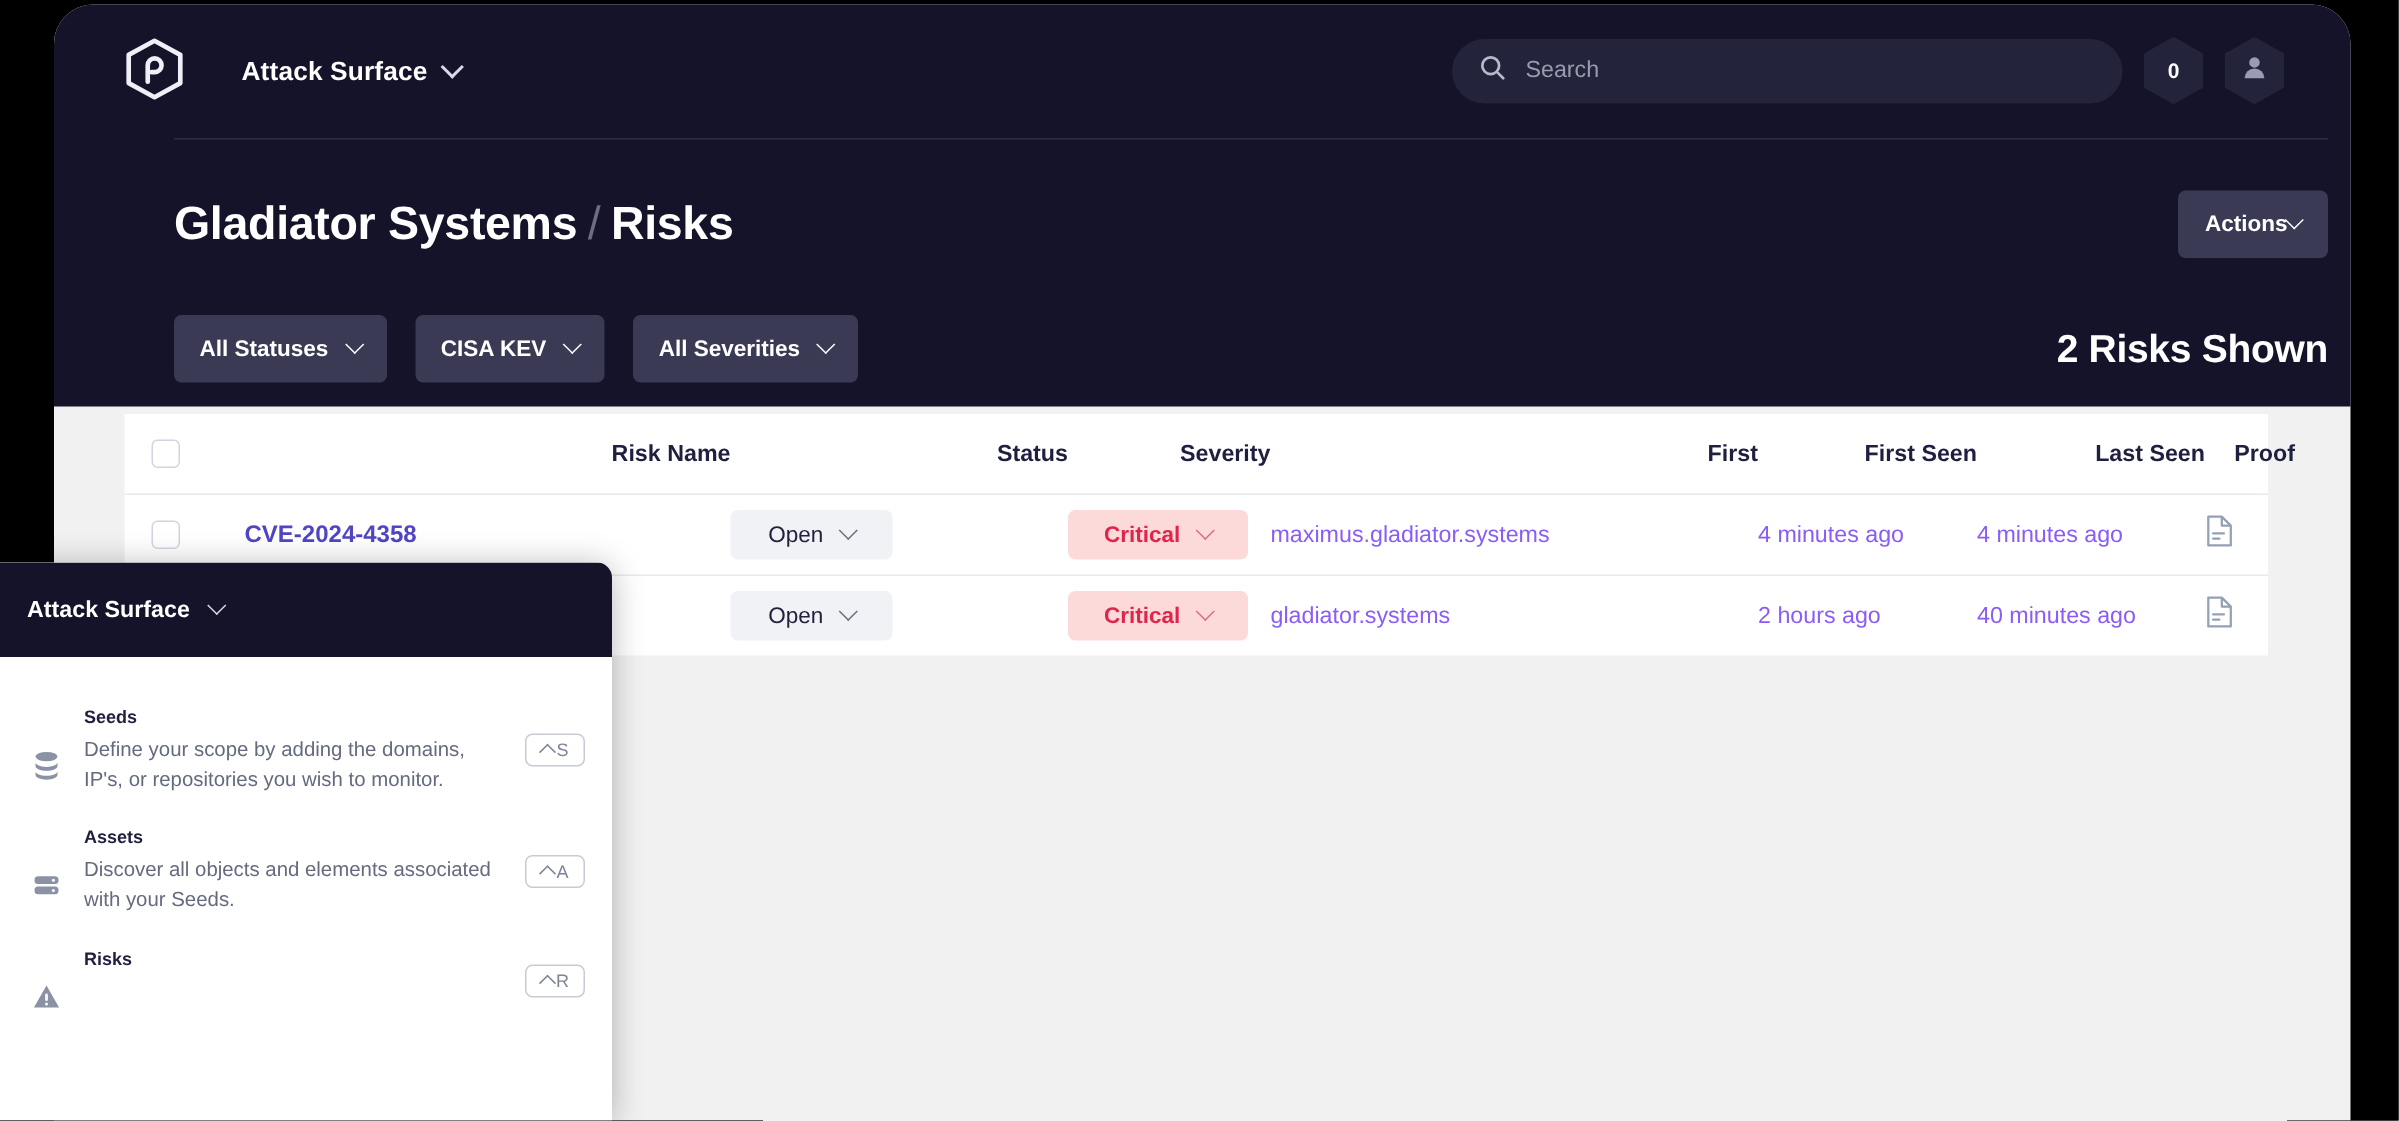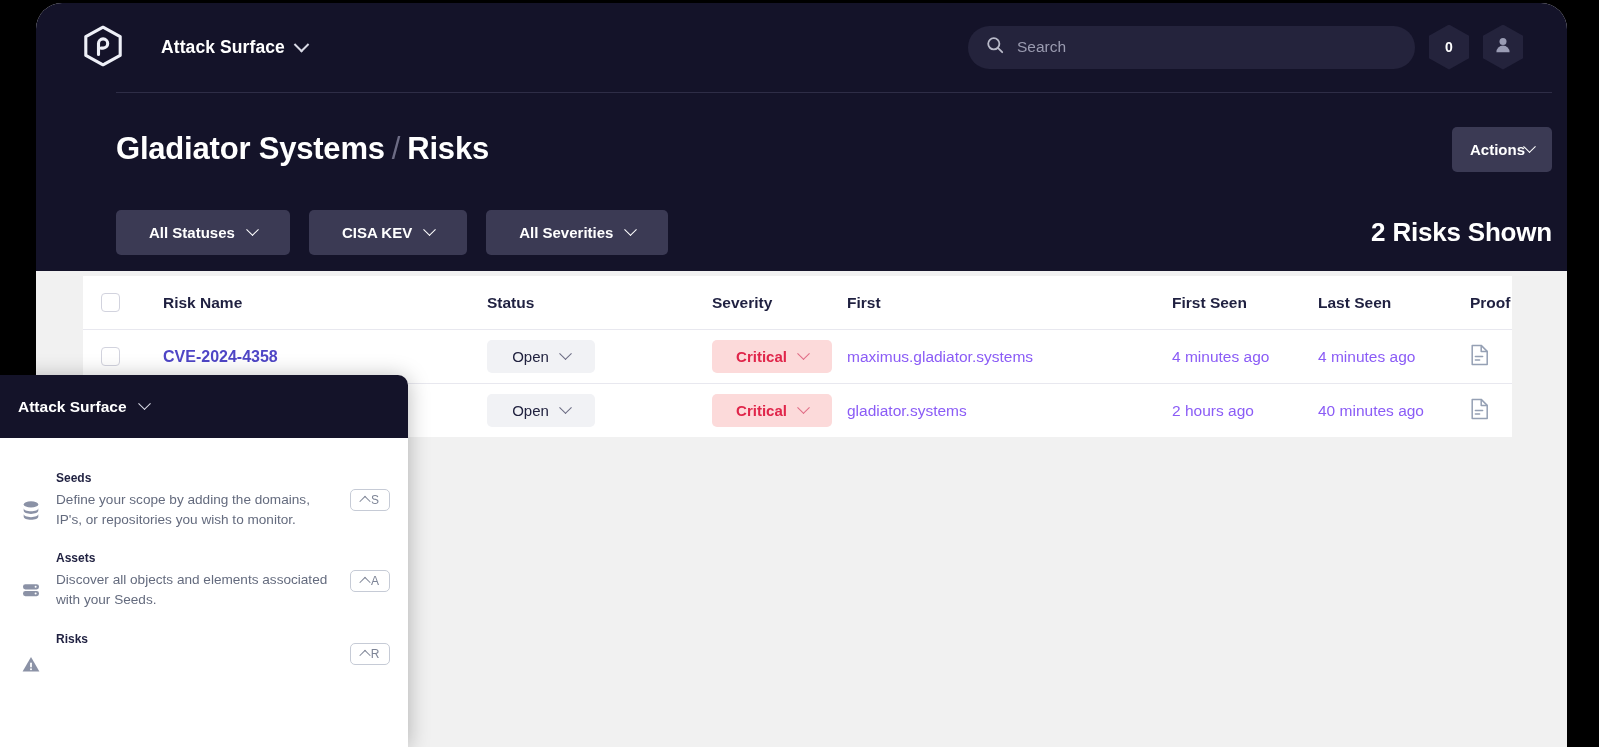--- a/index.html
+++ b/index.html
@@ -152,21 +152,21 @@
     width: 1436px; height: 46px;
     display: flex; align-items: center;
     gap: 19px;
   }
   .filter-btn {
     height: 45px;
     background: #3b3a54;
     border-radius: 5px;
     display: flex; align-items: center;
     gap: 13px;
-    padding: 0 33px;
+    padding: 0 17px;
     color: #ffffff;
     font-size: 15px;
     font-weight: bold;
     cursor: pointer;
   }
   .risks-shown {
     margin-left: auto;
     color: #ffffff;
     font-size: 26px;
     font-weight: bold;
@@ -179,21 +179,21 @@
     left: 83px; top: 276px;
     width: 1429px;
     background: #ffffff;
   }
   .trow {
     display: flex;
     align-items: center;
     height: 54px;
     padding-left: 18px;
   }
-  .trow.head { height: 53px; }
+  .trow.head { height: 53px; text-align: right; }
   .trow.body { border-top: 1px solid #e8e8ef; }
   .c-check  { width: 62px; flex: none; display:flex; align-items:center; }
   .c-name   { width: 324px; flex: none; }
   .c-status { width: 225px; flex: none; }
   .c-sev    { width: 135px; flex: none; }
   .c-asset  { width: 325px; flex: none; }
   .c-first  { width: 146px; flex: none; }
   .c-last   { width: 152px; flex: none; }
   .c-proof  { width: 60px; flex: none; }
 

